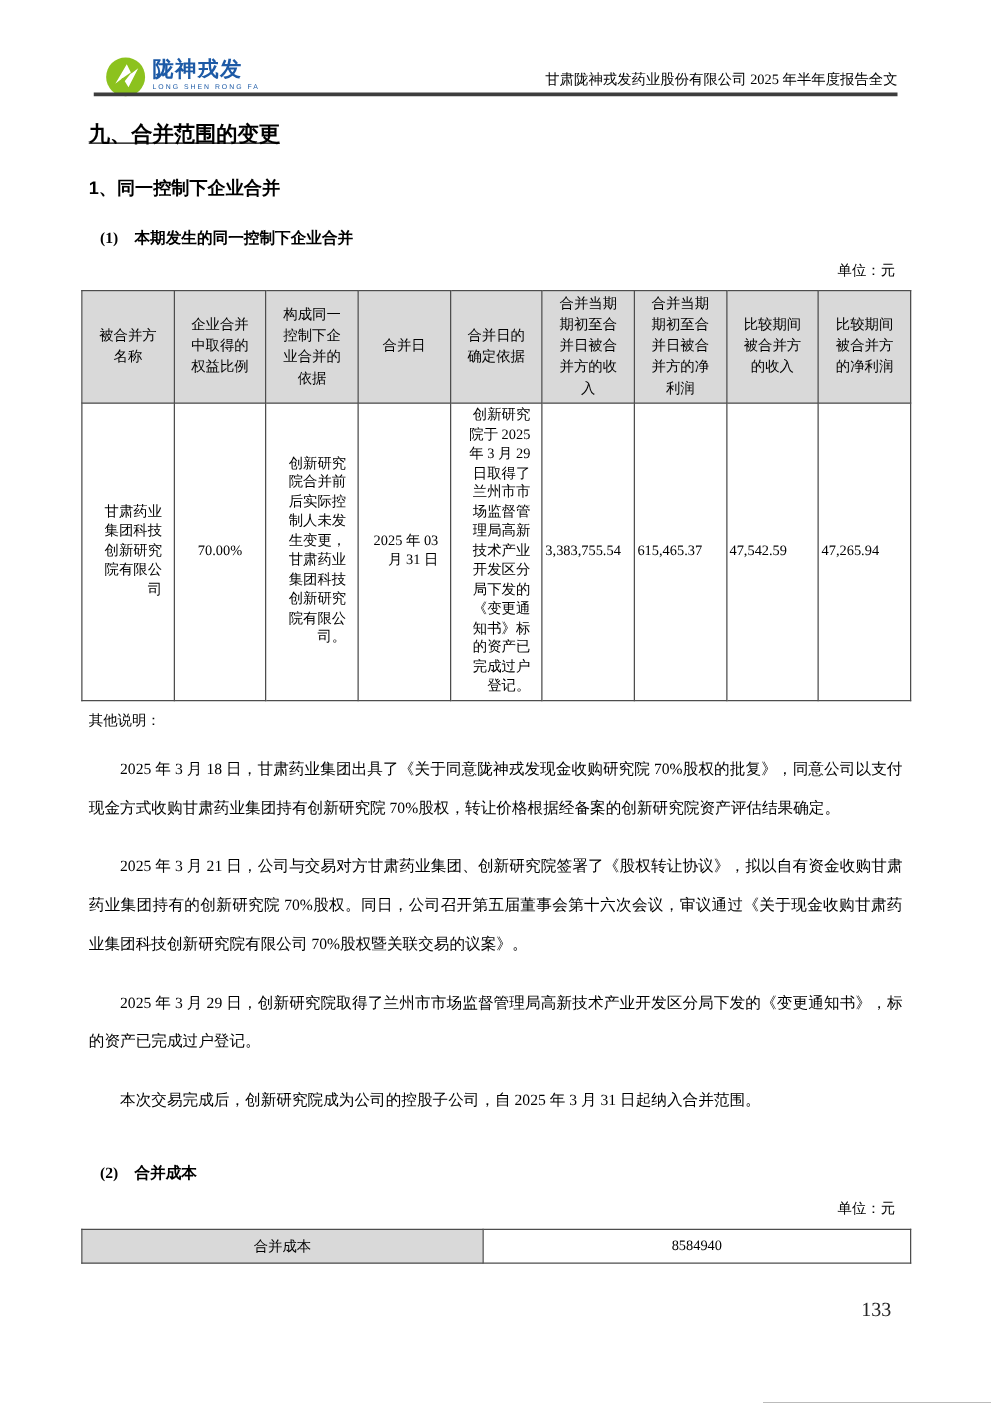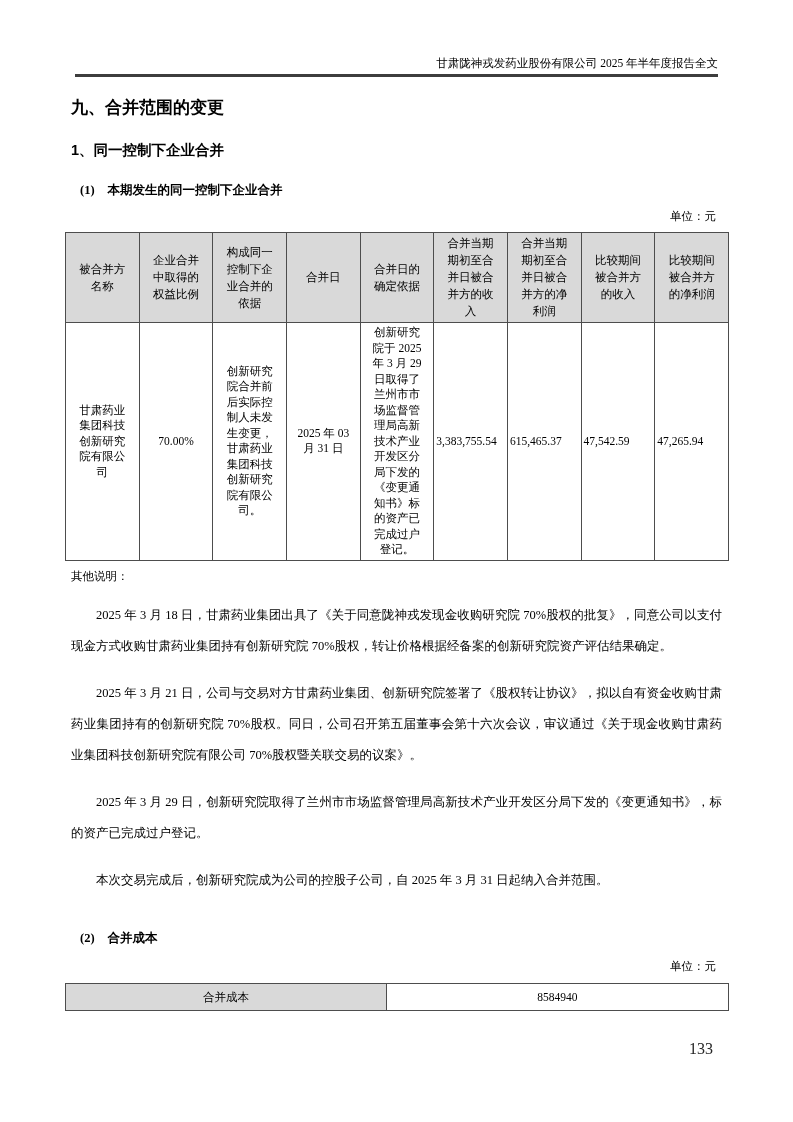--- a/index.html
+++ b/index.html
@@ -34,21 +34,21 @@
   }
   .hdr-rule {
     position: absolute; left: 75px; right: 75px; top: 74px;
     height: 2.6px; background: #3d3d3d;
   }
 
   
   .h1 {
     position: absolute; left: 71px; top: 96px;
     font-family: "Liberation Sans", "DejaVu Sans", sans-serif;
-    font-weight: bold; font-size: 17px;
+    font-weight: bold; font-size: 17px; text-decoration: underline;
   }
   .h2 {
     position: absolute; left: 71px; top: 141px;
     font-family: "Liberation Sans", "DejaVu Sans", sans-serif;
     font-weight: bold; font-size: 14.5px;
   }
   .h3 {
     position: absolute; left: 80px;
     font-family: Liberation Serif, serif;
     font-weight: bold; font-size: 12.5px;
@@ -68,21 +68,21 @@
     font-size: 11.5px;
   }
   table.merger th, table.merger td { border: 0.9px solid #4d4d4d; }
   table.merger th {
     background: #d9d9d9; font-weight: normal;
     text-align: center; vertical-align: middle;
     line-height: 17px; padding: 2px 9px;
   }
   table.merger td {
     vertical-align: middle; line-height: 15.5px; padding: 2px 9px;
-    text-align: center;
+    text-align: right;
   }
   table.merger td.ctr { text-align: center; padding: 2px 4px; }
   table.merger td.num {
     text-align: left; padding: 2px 5px 2px 2px; word-break: break-all;
   }
 
   
   .other-note { position: absolute; left: 71px; top: 569px; font-size: 11.5px; }
   .paras { position: absolute; left: 71px; right: 71px; top: 600px; }
   .paras p {
@@ -102,20 +102,33 @@
   }
   table.cost td.lbl { width: 48.4%; background: #d9d9d9; }
 
   .page-number { position: absolute; right: 80px; top: 1040px; font-size: 16px; color: #262626; }
 </style>
 </head>
 <body>
 
 <div class="page">
 
+  <div class="hdr-logo">
+    <span>
+      <svg width="33" height="33" viewBox="0 0 36 36">
+        <circle cx="18" cy="18" r="17" fill="#8cc21e"></circle>
+        <path d="M9 24 L19 7 L23 15 L29 10.5 L20.5 27 L15.5 19 Z" fill="#ffffff"></path>
+        <path d="M14 20 L24 13 L17 22 Z" fill="#8cc21e"></path>
+      </svg>
+    </span>
+    <span class="brand-col">
+      <span class="brand-cn" style="display:block">陇神戎发</span>
+      <span class="brand-en" style="display:block">LONG SHEN RONG FA</span>
+    </span>
+  </div>
   <div class="doc-title">甘肃陇神戎发药业股份有限公司 2025 年半年度报告全文</div>
   <div class="hdr-rule"></div>
 
   <div class="h1">九、合并范围的变更</div>
   <div class="h2">1、同一控制下企业合并</div>
   <div class="h3 h3-1">
     <span class="num">(1)</span><span>本期发生的同一控制下企业合并</span>
   </div>
   <div class="unit-label unit-1">单位：元</div>
 

